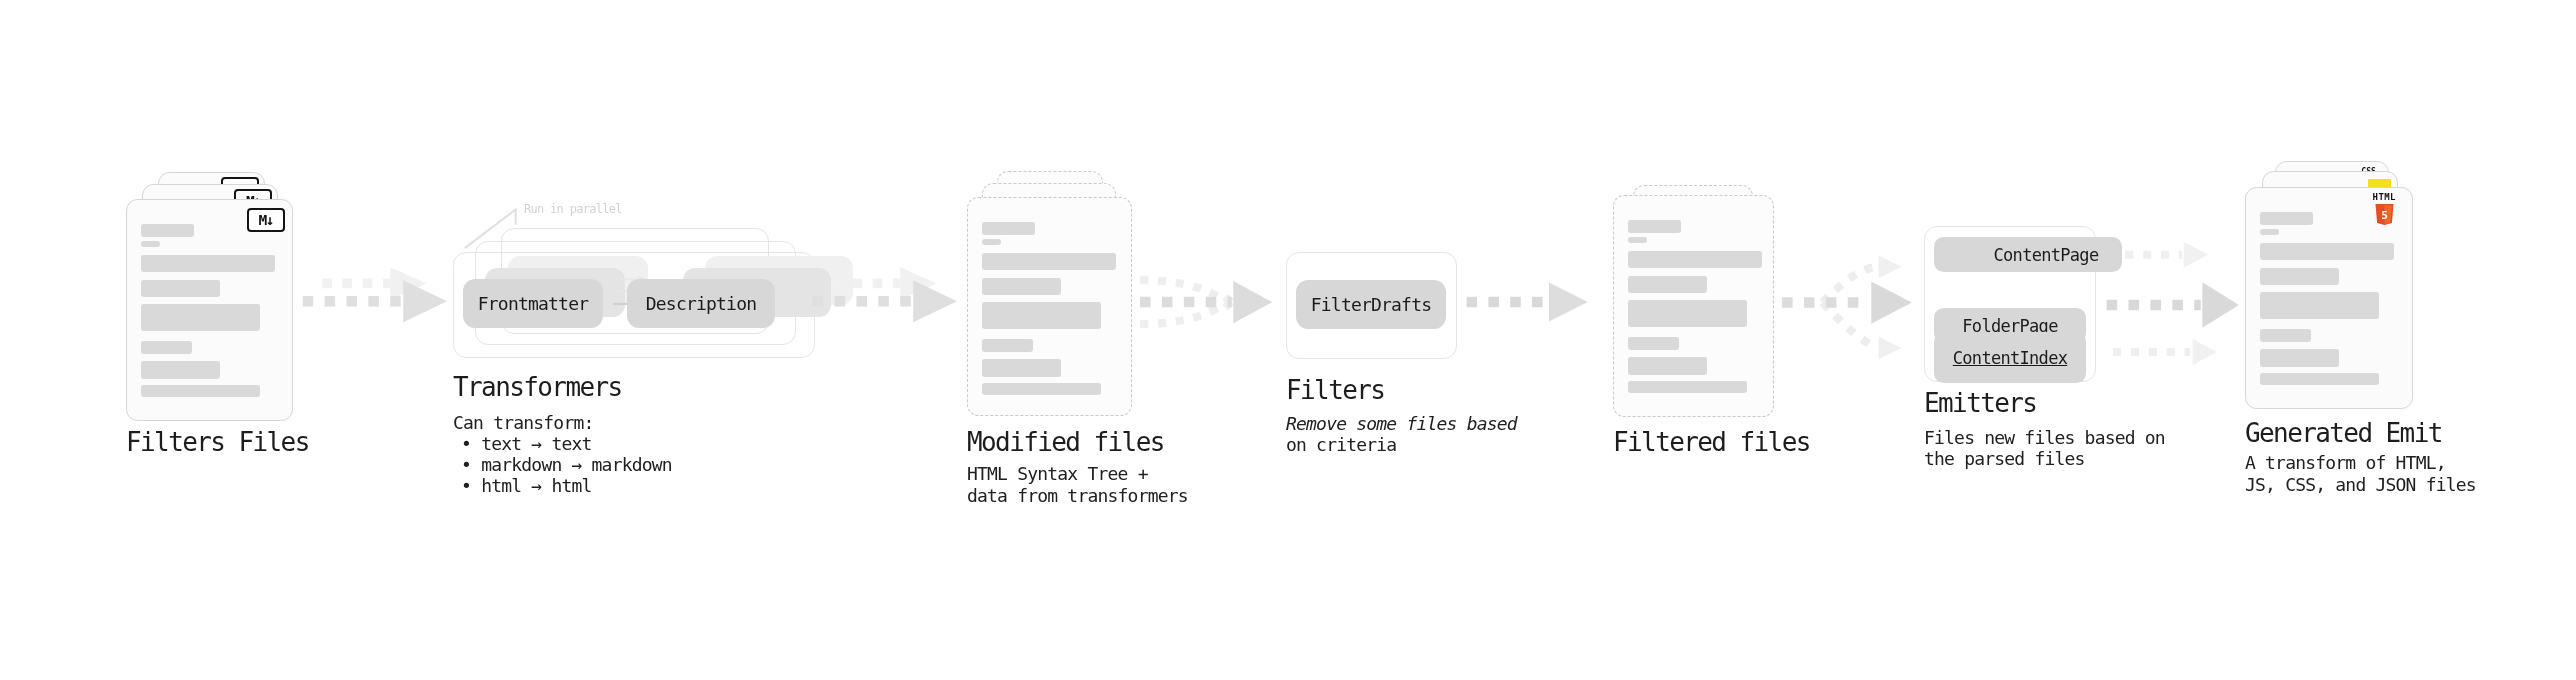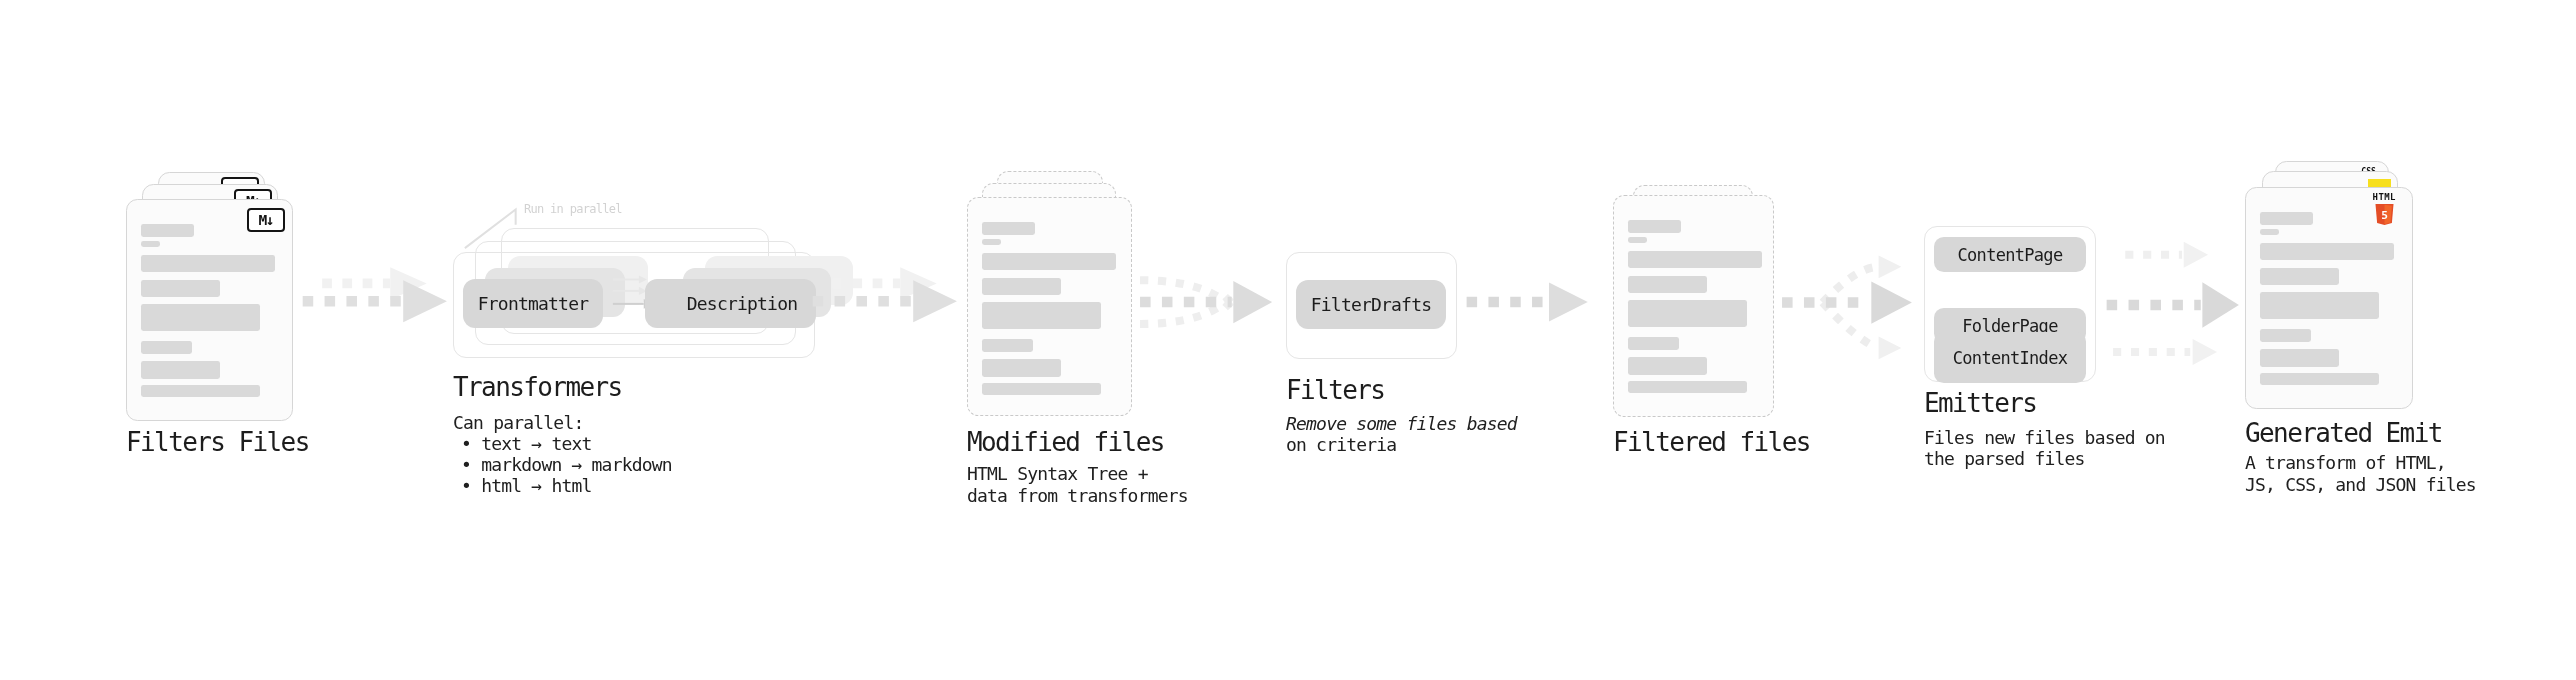--- a/index.html
+++ b/index.html
@@ -92,25 +92,25 @@
       <line x1="2" y1="8" x2="34" y2="8" stroke="#e7e7e7" stroke-width="2.5"></line>
       <polygon points="34,3 44,8 34,13" fill="#e7e7e7"></polygon>
       <line x1="2" y1="22" x2="34" y2="22" stroke="#e7e7e7" stroke-width="2.5"></line>
       <polygon points="34,17 44,22 34,27" fill="#e7e7e7"></polygon>
       <line x1="2" y1="38" x2="40" y2="38" stroke="#cfcfcf" stroke-width="2.5"></line>
       <polygon points="40,32 52,38 40,44" fill="#cfcfcf"></polygon>
     </svg>
 
     <div class="pill ghost2" style="left:705px;top:256px;width:148px;height:49px;"></div>
     <div class="pill ghost1" style="left:683px;top:268px;width:148px;height:49px;"></div>
-    <div class="pill" style="left:645px;top:279px;width:148px;height:49px;padding-left:23px;">Description</div>
+    <div class="pill" style="left:627px;top:279px;width:148px;height:49px;">Description</div>
 
     <div class="h-label" style="left:453px;top:372px;">Transformers</div>
     <div class="body-block" style="left:453px;top:412px;">
-      <div>Can parallel:</div>
+      <div>Can transform:</div>
       <div class="indent">• text → text</div>
       <div class="indent">• markdown → markdown</div>
       <div class="indent">• html → html</div>
     </div>
   </div>
 
   <svg class="abs" style="left:809px;top:264px;" width="163" height="77" viewBox="0 0 200 95">
     <line x1="28" y1="24" x2="112" y2="24" stroke="#f1f1f1" stroke-width="12" stroke-dasharray="12 13"></line>
     <polygon points="112,4 157,24 112,44" fill="#f1f1f1"></polygon>
     <line x1="4" y1="46" x2="128" y2="46" stroke="#dfdfdf" stroke-width="13" stroke-dasharray="13 14"></line>
@@ -178,23 +178,23 @@
     <path d="M55,72 Q95,30 122,28" fill="none" stroke="#ededed" stroke-width="10" stroke-dasharray="10 12"></path>
     <path d="M55,72 Q95,116 122,128" fill="none" stroke="#ededed" stroke-width="10" stroke-dasharray="10 12"></path>
     <line x1="5" y1="72" x2="112" y2="72" stroke="#dcdcdc" stroke-width="13" stroke-dasharray="13 14"></line>
     <polygon points="124,14 152,28 124,42" fill="#f0f0f0"></polygon>
     <polygon points="124,114 152,128 124,142" fill="#f0f0f0"></polygon>
     <polygon points="115,46 165,72 115,98" fill="#d9d9d9"></polygon>
   </svg>
 
   <div>
     <div class="frame" style="left:1924px;top:226px;width:172px;height:156px;"></div>
-    <div class="pill small" style="left:1934px;top:237px;width:152px;height:35px;">ContentPage</div>
+    <div class="pill small" style="left:1934px;top:237px;width:152px;height:35px;padding-left:36px;">ContentPage</div>
     <div class="pill small" style="left:1934px;top:284px;width:152px;height:35px;margin-top:24px;">FolderPage</div>
-    <div class="pill small" style="left:1934px;top:332px;width:152px;height:51px;">ContentIndex</div>
+    <div class="pill small" style="left:1934px;top:332px;width:152px;height:51px;text-decoration:underline;">ContentIndex</div>
     <div class="h-label" style="left:1924px;top:388px;">Emitters</div>
     <div class="sub" style="left:1924px;top:427px;line-height:21px;">
       <div style="height:21px;">Files new files based on</div>
       <div style="height:21px;">the parsed files</div>
     </div>
   </div>
 
   <svg class="abs" style="left:2105px;top:236px;" width="142" height="138" viewBox="0 0 175 170">
     <line x1="25" y1="23" x2="95" y2="23" stroke="#efefef" stroke-width="10" stroke-dasharray="10 12"></line>
     <polygon points="97,7 127,23 97,39" fill="#f1f1f1"></polygon>

